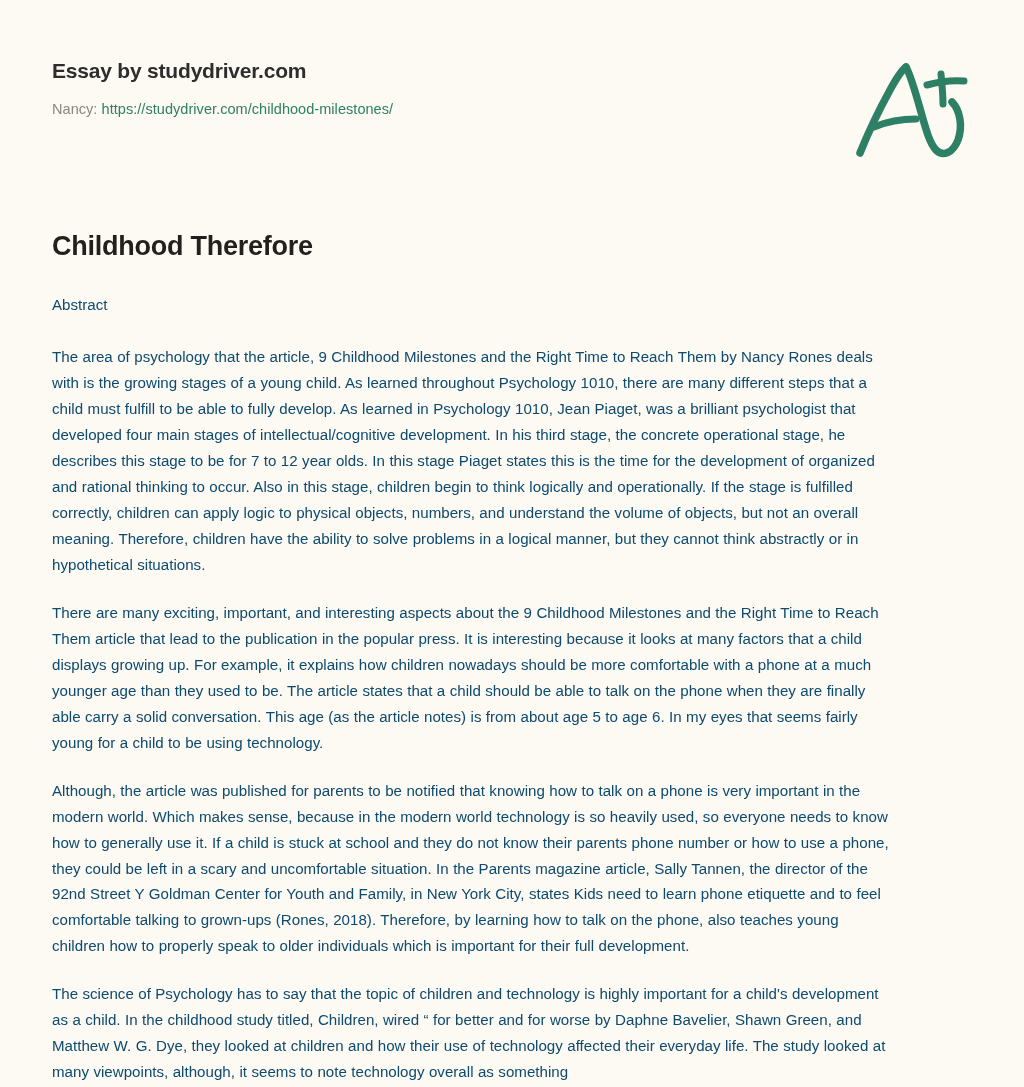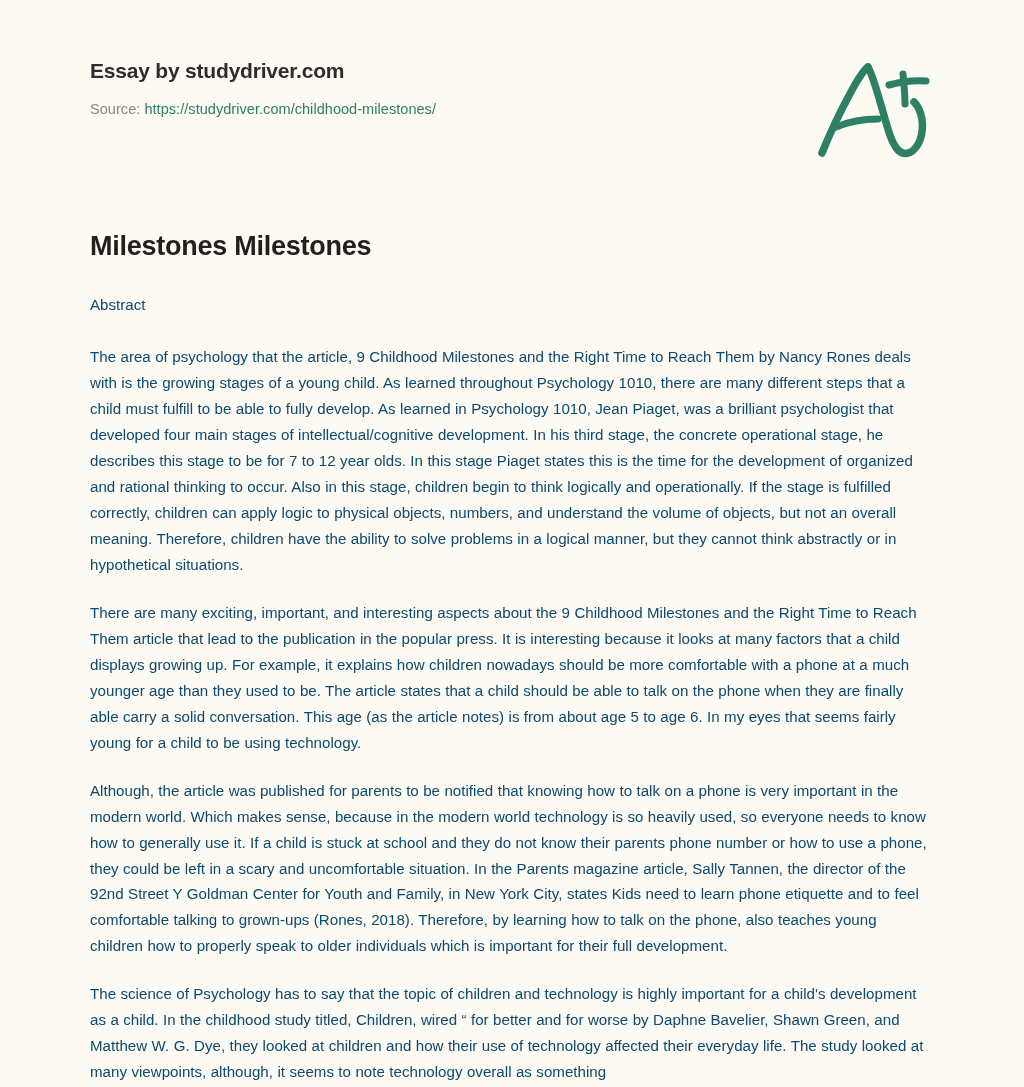--- a/index.html
+++ b/index.html
@@ -14,21 +14,21 @@
     font-family: "Liberation Sans", "DejaVu Sans", sans-serif;
     overflow: hidden;
     -webkit-font-smoothing: antialiased;
   }
 
   .page {
     position: relative;
     width: 1024px;
     height: 1087px;
     box-sizing: border-box;
-    padding: 0 90px;
+    padding: 0 52px;
   }
 
   
   .header {
     position: relative;
     padding-top: 58px;
     height: 132px;
     box-sizing: border-box;
   }
 
@@ -106,21 +106,21 @@
   }
 </style>
 </head>
 <body>
 
 <div class="page">
 
   <div class="header">
     <div class="byline">Essay by studydriver.com</div>
     <div class="source-line">
-      <span class="source-label">Source:</span>
+      <span class="source-label">Nancy:</span>
       <a class="source-url" href="#">https://studydriver.com/childhood-milestones/</a>
     </div>
 
     <div class="logo">
       <svg viewBox="0 0 130 110" xmlns="http://www.w3.org/2000/svg" aria-hidden="true">
         <g fill="none" stroke="#2e8065" stroke-linecap="round" stroke-linejoin="round">
 
           <path d="M12 101 C 18 86, 30 60, 42 38 C 48 27, 54 18, 58 15" stroke-width="7.5"></path>
 
           <path d="M58 15 C 62 22, 68 42, 73 60 C 78 78, 82 92, 88 98
@@ -130,21 +130,21 @@
 
           <path d="M93 22 C 94 32, 95 43, 95 52" stroke-width="7"></path>
 
           <path d="M79 33 C 90 30, 104 28, 116 29" stroke-width="7"></path>
         </g>
       </svg>
     </div>
   </div>
 
   <div class="article">
-    <h1 class="doc-title">Milestones Milestones</h1>
+    <h1 class="doc-title">Childhood Therefore</h1>
 
     <p class="body-text section-label">Abstract</p>
 
     <p class="body-text">The area of psychology that the article, 9 Childhood Milestones and the Right Time to Reach Them by Nancy Rones deals with is the growing stages of a young child. As learned throughout Psychology 1010, there are many different steps that a child must fulfill to be able to fully develop. As learned in Psychology 1010, Jean Piaget, was a brilliant psychologist that developed four main stages of intellectual/cognitive development. In his third stage, the concrete operational stage, he describes this stage to be for 7 to 12 year olds. In this stage Piaget states this is the time for the development of organized and rational thinking to occur. Also in this stage, children begin to think logically and operationally. If the stage is fulfilled correctly, children can apply logic to physical objects, numbers, and understand the volume of objects, but not an overall meaning. Therefore, children have the ability to solve problems in a logical manner, but they cannot think abstractly or in hypothetical situations.</p>
     <p class="body-text">There are many exciting, important, and interesting aspects about the 9 Childhood Milestones and the Right Time to Reach Them article that lead to the publication in the popular press. It is interesting because it looks at many factors that a child displays growing up. For example, it explains how children nowadays should be more comfortable with a phone at a much younger age than they used to be. The article states that a child should be able to talk on the phone when they are finally able carry a solid conversation. This age (as the article notes) is from about age 5 to age 6. In my eyes that seems fairly young for a child to be using technology.</p>
     <p class="body-text">Although, the article was published for parents to be notified that knowing how to talk on a phone is very important in the modern world. Which makes sense, because in the modern world technology is so heavily used, so everyone needs to know how to generally use it. If a child is stuck at school and they do not know their parents phone number or how to use a phone, they could be left in a scary and uncomfortable situation. In the Parents magazine article, Sally Tannen, the director of the 92nd Street Y Goldman Center for Youth and Family, in New York City, states Kids need to learn phone etiquette and to feel comfortable talking to grown-ups (Rones, 2018). Therefore, by learning how to talk on the phone, also teaches young children how to properly speak to older individuals which is important for their full development.</p>
     <p class="body-text">The science of Psychology has to say that the topic of children and technology is highly important for a child's development as a child. In the childhood study titled, Children, wired “ for better and for worse by Daphne Bavelier, Shawn Green, and Matthew W. G. Dye, they looked at children and how their use of technology affected their everyday life. The study looked at many viewpoints, although, it seems to note technology overall as something</p>
   </div>
 
 </div>

